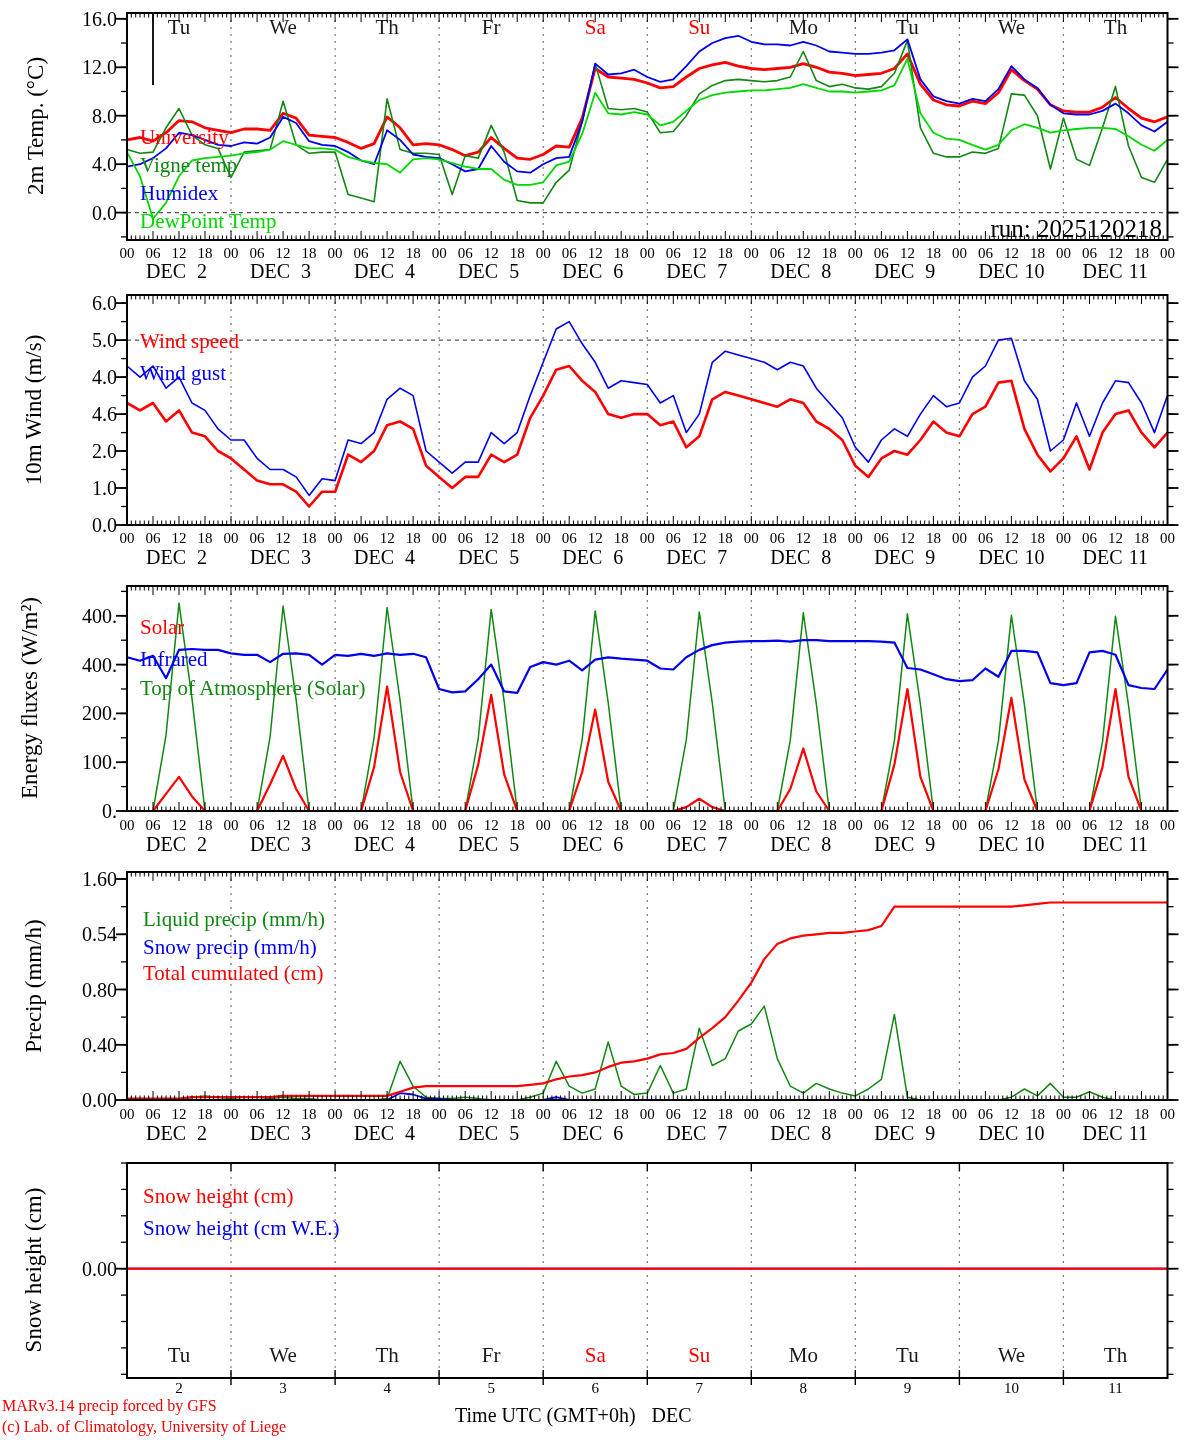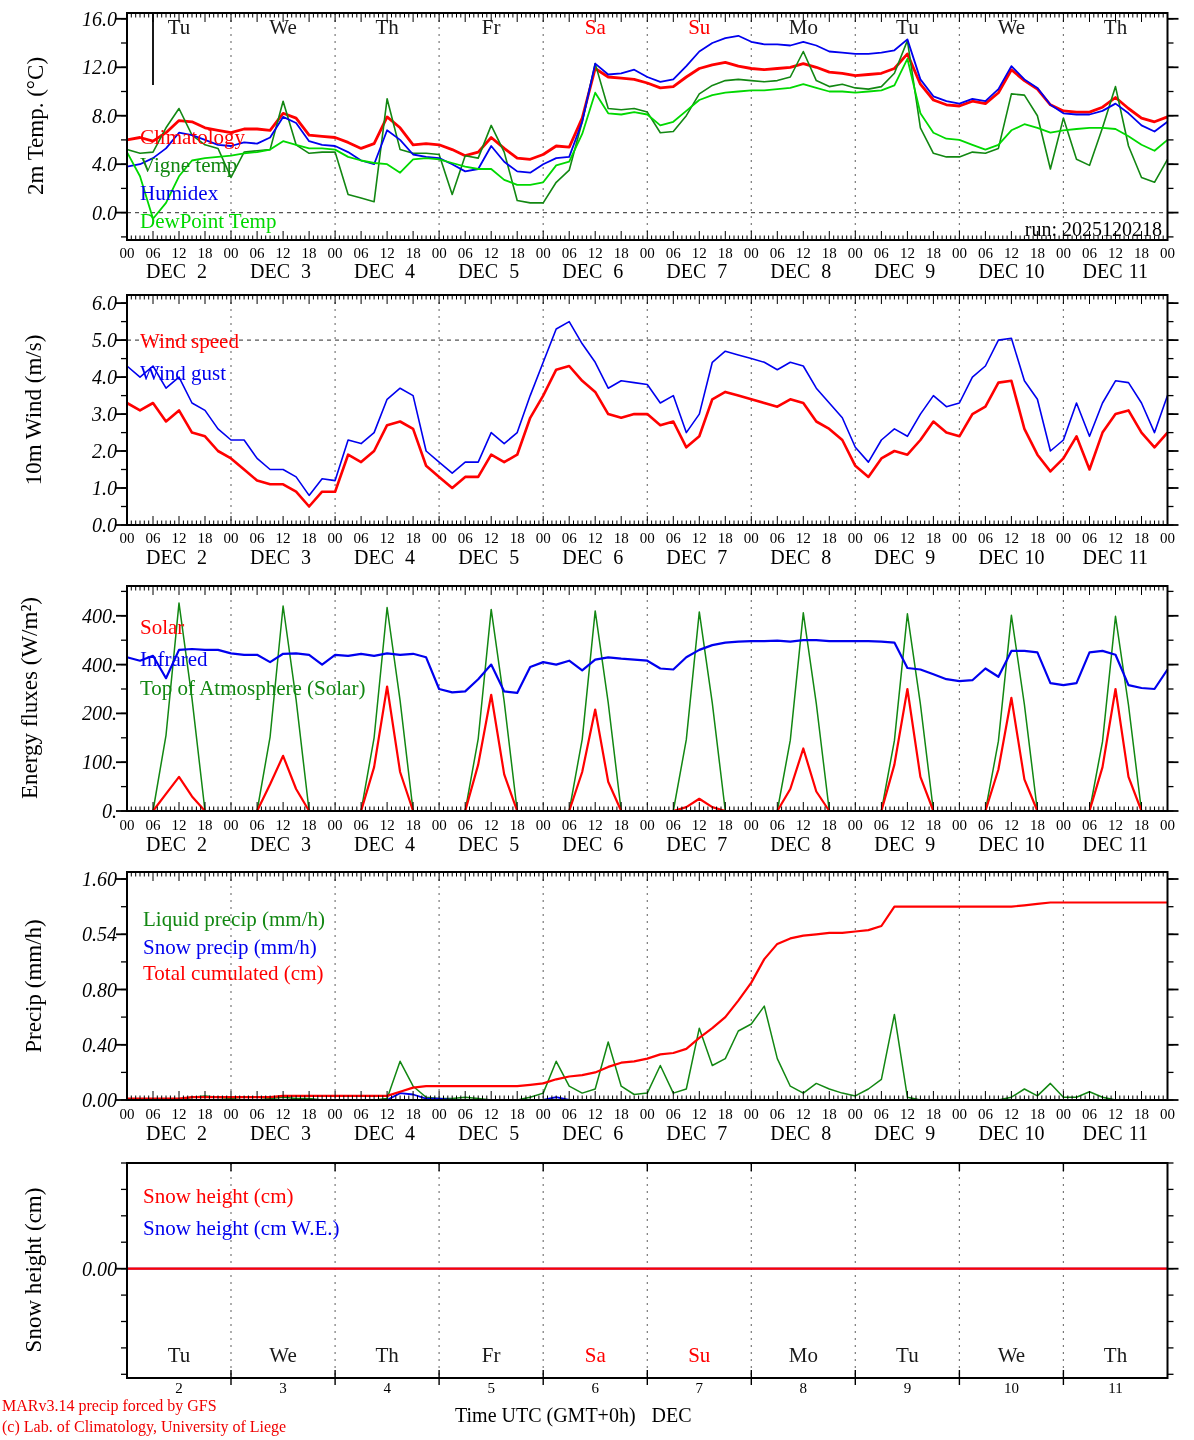--- a/index.html
+++ b/index.html
@@ -6,27 +6,27 @@
   #screenshot{
     position:relative;
     width:1194px;height:1440px;
     background:#ffffff;
     font-family:"Liberation Serif","DejaVu Serif",serif;
     overflow:hidden;
   }
   #plot-svg{position:absolute;left:0;top:0;}
   .txt{position:absolute;white-space:nowrap;transform:translate(-50%,-50%);color:#000;}
   .ylab{position:absolute;white-space:nowrap;transform:translate(-50%,-50%) rotate(-90deg);font-size:23px;color:#000;}
-  .ytick{position:absolute;width:80px;text-align:right;transform:translateY(-50%);font-size:20px;color:#000;font-style:italic;}
+  .ytick{position:absolute;width:80px;text-align:right;transform:translateY(-50%);font-size:20px;color:#000;}
   .hourlab{font-size:15px;}
   .declab{font-size:20px;}
   .daynum{font-size:15px;}
   .dayname{font-size:21px;}
   .legend{position:absolute;white-space:nowrap;transform:translateY(-50%);font-size:21px;}
-  #run-label{position:absolute;white-space:nowrap;font-size:20px;color:#000;transform:translateY(-50%);}
+  #run-label{position:absolute;white-space:nowrap;font-size:25px;color:#000;transform:translateY(-50%);}
   .footer-red{position:absolute;white-space:nowrap;font-size:16px;color:#f00000;}
   #footer-time{position:absolute;white-space:nowrap;font-size:20px;color:#000;}
   #footer-time .month{margin-left:16px;}
   #footer-station{position:absolute;white-space:nowrap;font-size:26px;color:#3333ff;}
 </style>
 </head>
 <body>
 
 <div id="screenshot">
   <svg id="plot-svg" width="1194" height="1440" viewBox="0 0 1194 1440">
@@ -2258,28 +2258,28 @@
     <div class="txt declab" style="left: 686.269px; top: 271px;">DEC</div>
     <div class="txt declab" style="left: 722.253px; top: 271px;">7</div>
     <div class="txt declab" style="left: 790.319px; top: 271px;">DEC</div>
     <div class="txt declab" style="left: 826.303px; top: 271px;">8</div>
     <div class="txt declab" style="left: 894.369px; top: 271px;">DEC</div>
     <div class="txt declab" style="left: 930.353px; top: 271px;">9</div>
     <div class="txt declab" style="left: 998.419px; top: 271px;">DEC</div>
     <div class="txt declab" style="left: 1034.4px; top: 271px;">10</div>
     <div class="txt declab" style="left: 1102.47px; top: 271px;">DEC</div>
     <div class="txt declab" style="left: 1138.45px; top: 271px;">11</div>
-    <div class="legend" style="left: 140px; top: 137px; color: rgb(255, 0, 0);">Climatology</div>
+    <div class="legend" style="left: 140px; top: 137px; color: rgb(255, 0, 0);">University</div>
     <div class="legend" style="left: 140px; top: 165px; color: rgb(18, 135, 18);">Vigne temp</div>
     <div class="legend" style="left: 140px; top: 193px; color: rgb(0, 0, 238);">Humidex</div>
     <div class="legend" style="left: 140px; top: 221px; color: rgb(0, 216, 0); text-align: right;">DewPoint Temp</div>
     <div class="ytick" style="left: 37px; top: 525px;">0.0</div>
     <div class="ytick" style="left: 37px; top: 488.023px;">1.0</div>
     <div class="ytick" style="left: 37px; top: 451.045px;">2.0</div>
-    <div class="ytick" style="left: 37px; top: 414.068px;">3.0</div>
+    <div class="ytick" style="left: 37px; top: 414.068px;">4.6</div>
     <div class="ytick" style="left: 37px; top: 377.09px;">4.0</div>
     <div class="ytick" style="left: 37px; top: 340.113px;">5.0</div>
     <div class="ytick" style="left: 37px; top: 303.135px;">6.0</div>
     <div class="txt hourlab" style="left: 127px; top: 538px;">00</div>
     <div class="txt hourlab" style="left: 153.012px; top: 538px;">06</div>
     <div class="txt hourlab" style="left: 179.025px; top: 538px;">12</div>
     <div class="txt hourlab" style="left: 205.037px; top: 538px;">18</div>
     <div class="txt hourlab" style="left: 231.05px; top: 538px;">00</div>
     <div class="txt hourlab" style="left: 257.062px; top: 538px;">06</div>
     <div class="txt hourlab" style="left: 283.075px; top: 538px;">12</div>

